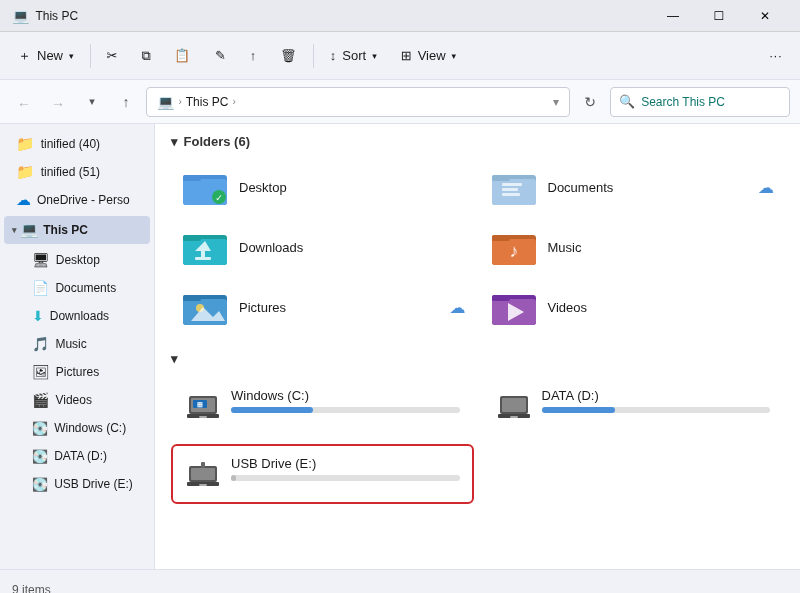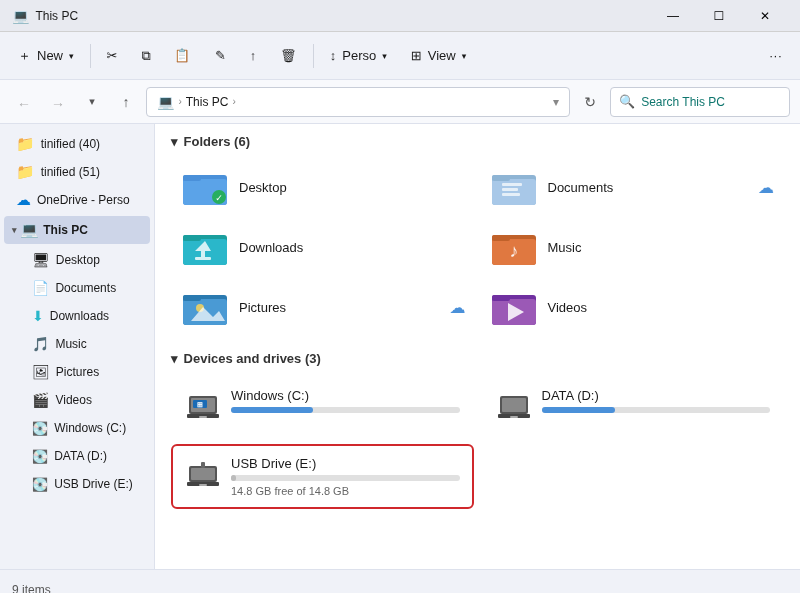--- a/index.html
+++ b/index.html
@@ -248,21 +248,21 @@
   </button>
   <button class="toolbar-btn">
     <span>↑</span>
   </button>
   <button class="toolbar-btn">
     <span>🗑</span>
   </button>
   <div class="toolbar-separator"></div>
   <button class="toolbar-btn">
     <span>↕</span>
-    <span>Perso</span>
+    <span>Sort</span>
     <span style="font-size:9px;">▾</span>
   </button>
   <button class="toolbar-btn">
     <span>⊞</span>
     <span>View</span>
     <span style="font-size:9px;">▾</span>
   </button>
   <button class="toolbar-btn toolbar-dots">
     <span>···</span>
   </button>
@@ -430,21 +430,20 @@
             <rect x="0" y="6" width="18" height="6" rx="2" fill="#7030a0"></rect>
             <polygon points="16,14 32,23 16,32" fill="white" opacity="0.85"></polygon>
           </svg>
         </div>
         <span class="folder-name">Videos</span>
       </div>
     </div>
 
     <div class="section-header">
       <span>▾</span>
-      <span>Devices and drives (3)</span>
     </div>
 
     <div class="drives-grid">
 
       <div class="drive-item">
         <div class="drive-icon-wrap">
           <svg width="36" height="36" viewBox="0 0 36 36">
             <rect x="4" y="8" width="28" height="18" rx="2" fill="#555"></rect>
             <rect x="6" y="10" width="24" height="14" rx="1" fill="#888"></rect>
             <rect x="2" y="26" width="32" height="4" rx="1" fill="#444"></rect>
@@ -486,21 +485,20 @@
             <rect x="2" y="26" width="32" height="4" rx="1" fill="#444"></rect>
             <rect x="14" y="28" width="8" height="2" rx="1" fill="#aaa"></rect>
             <rect x="16" y="6" width="4" height="6" rx="1" fill="#666"></rect>
           </svg>
         </div>
         <div class="drive-info">
           <div class="drive-name">USB Drive (E:)</div>
           <div class="drive-bar-bg">
             <div class="drive-bar-fill drive-bar-gray" style="width: 2%;"></div>
           </div>
-          <div class="drive-size">14.8 GB free of 14.8 GB</div>
         </div>
       </div>
     </div>
 
   </div>
 </div>
 
 <div class="status-bar">
   <span>9 items</span>
 </div>

